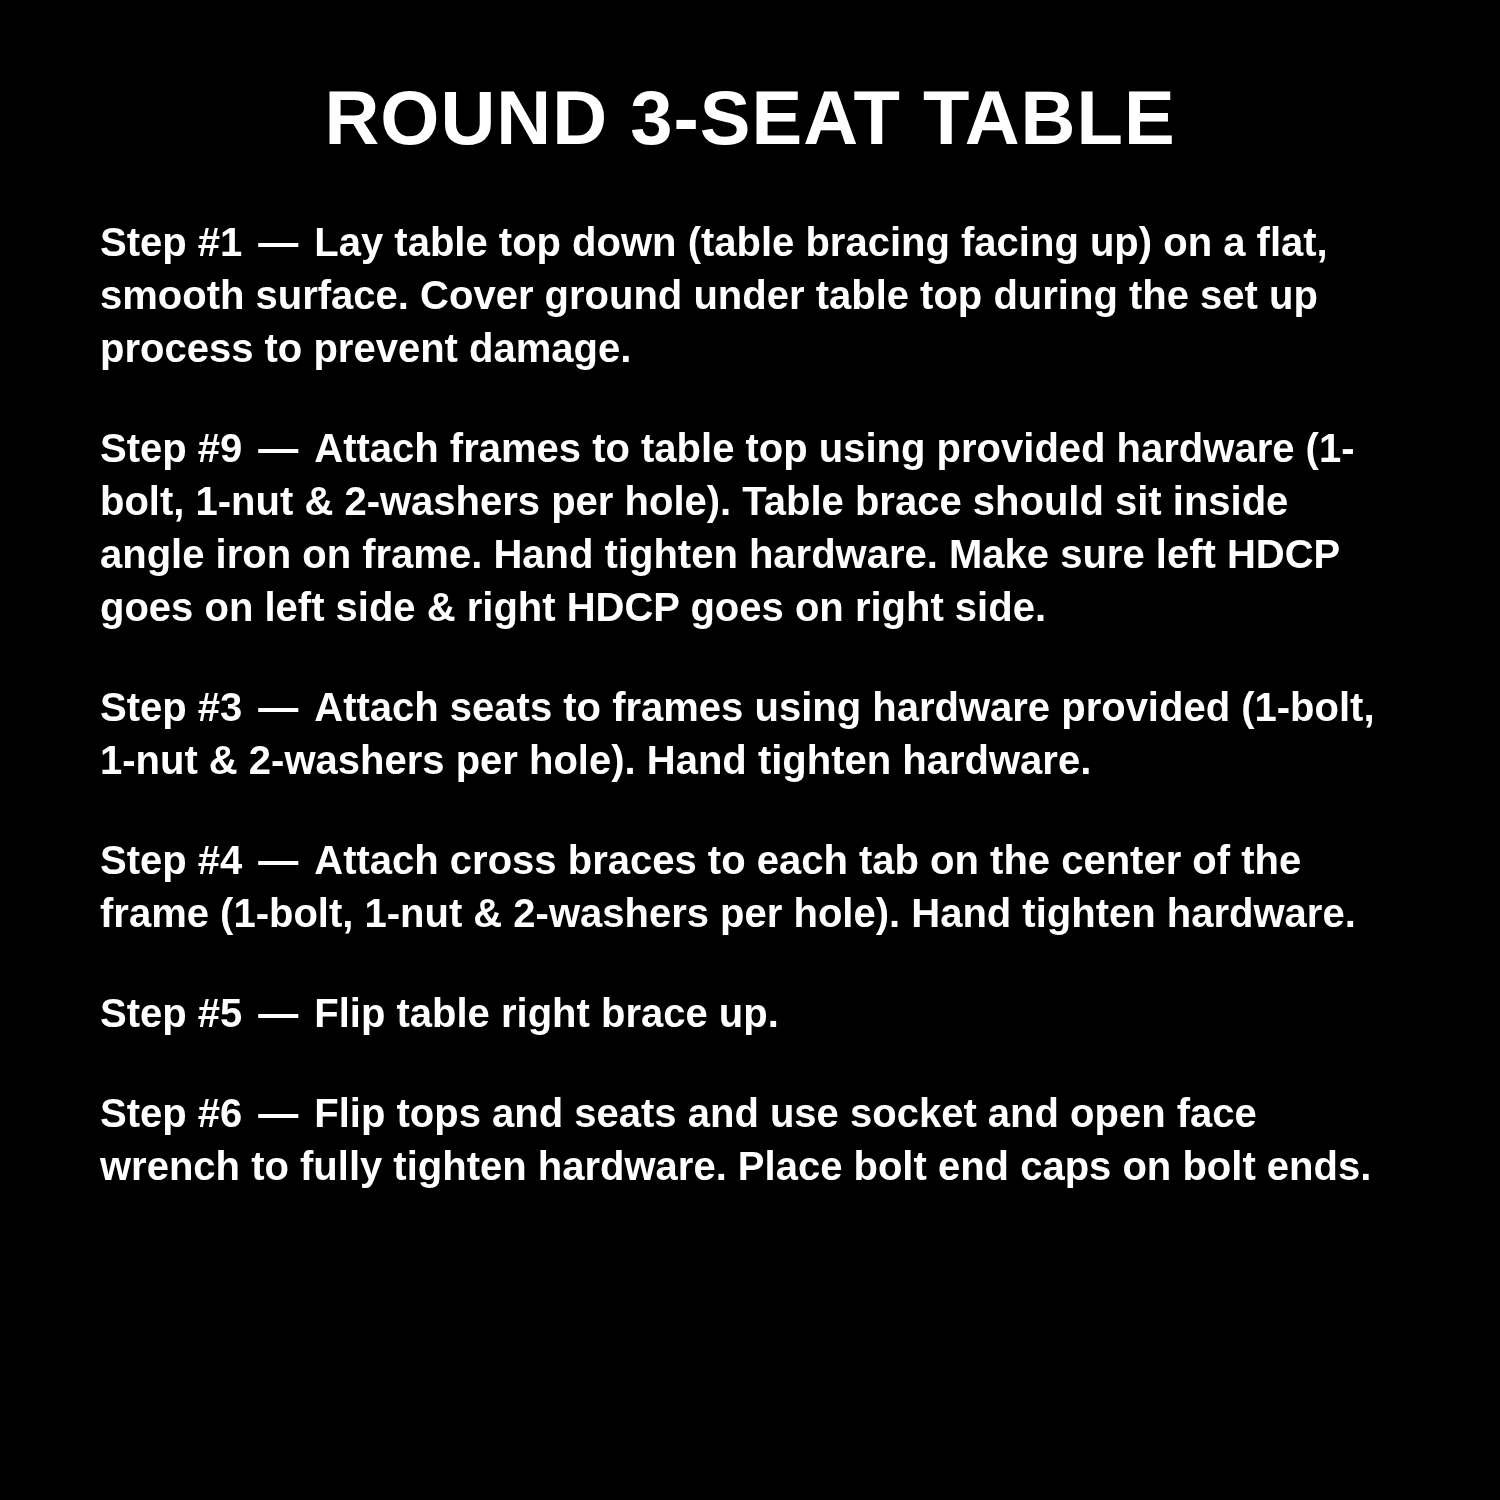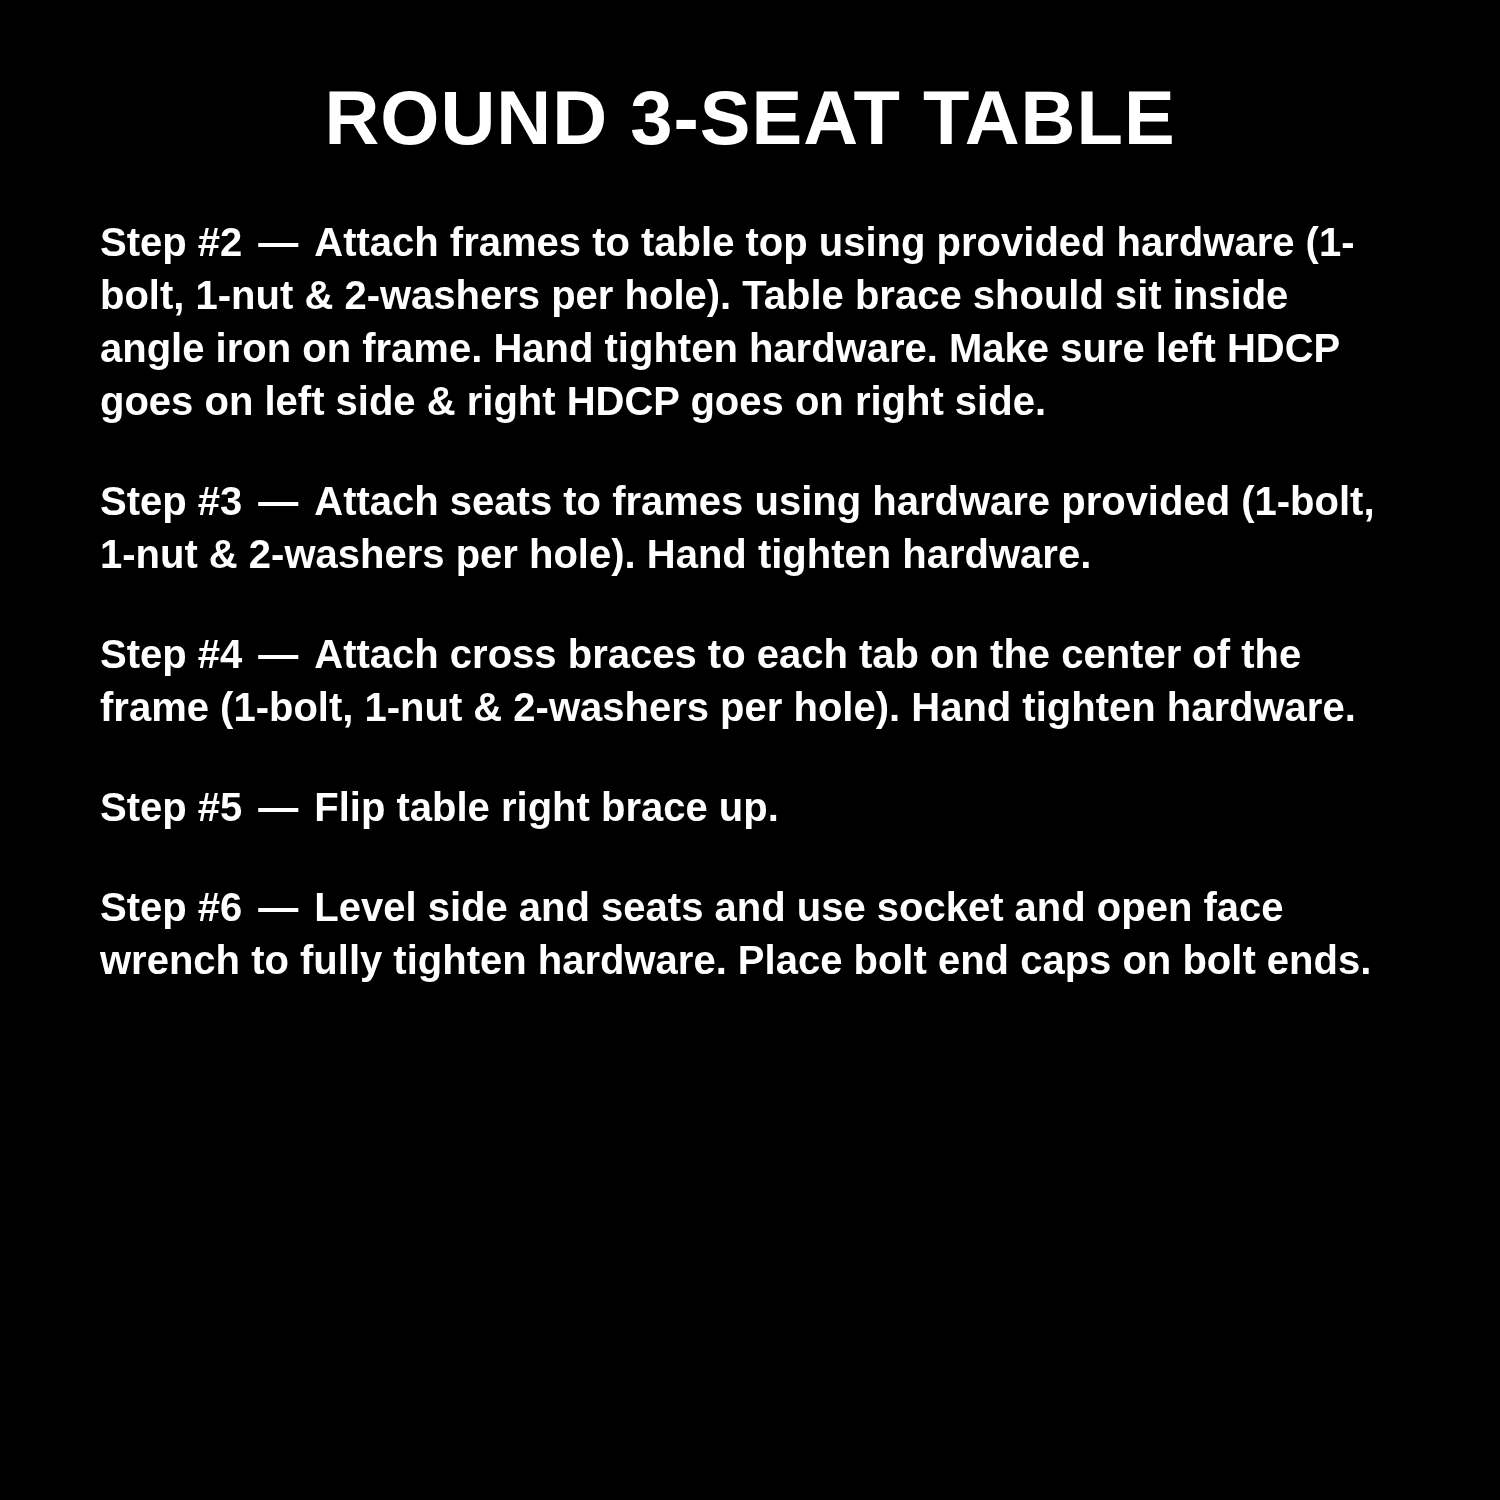--- a/index.html
+++ b/index.html
@@ -58,26 +58,27 @@
 <body>
 
 <div class="sheet">
 
   <div class="header">
     <h1 class="title">ROUND 3-SEAT TABLE</h1>
   </div>
 
   <div class="steps">
 
+    <p class="step"><span>Step #1</span><span class="step-sep">—</span><span>Lay table top down (table bracing facing up) on a flat, smooth surface. Cover ground under table top during the set up process to prevent damage.</span></p>
 
-    <p class="step"><span>Step #2</span><span class="step-sep">—</span><span>Attach frames to table top using provided hardware (1-bolt, 1-nut &amp; 2-washers per hole). Table brace should sit inside angle iron on frame. Hand tighten hardware. Make sure left HDCP goes on left side &amp; right HDCP goes on right side.</span></p>
+    <p class="step"><span>Step #9</span><span class="step-sep">—</span><span>Attach frames to table top using provided hardware (1-bolt, 1-nut &amp; 2-washers per hole). Table brace should sit inside angle iron on frame. Hand tighten hardware. Make sure left HDCP goes on left side &amp; right HDCP goes on right side.</span></p>
 
     <p class="step"><span>Step #3</span><span class="step-sep">—</span><span>Attach seats to frames using hardware provided (1-bolt, 1-nut &amp; 2-washers per hole). Hand tighten hardware.</span></p>
 
     <p class="step"><span>Step #4</span><span class="step-sep">—</span><span>Attach cross braces to each tab on the center of the frame (1-bolt, 1-nut &amp; 2-washers per hole). Hand tighten hardware.</span></p>
 
     <p class="step"><span>Step #5</span><span class="step-sep">—</span><span>Flip table right brace up.</span></p>
 
-    <p class="step"><span>Step #6</span><span class="step-sep">—</span><span>Level side and seats and use socket and open face wrench to fully tighten hardware. Place bolt end caps on bolt ends.</span></p>
+    <p class="step"><span>Step #6</span><span class="step-sep">—</span><span>Flip tops and seats and use socket and open face wrench to fully tighten hardware. Place bolt end caps on bolt ends.</span></p>
 
   </div>
 
 </div>
 
 </body></html>

